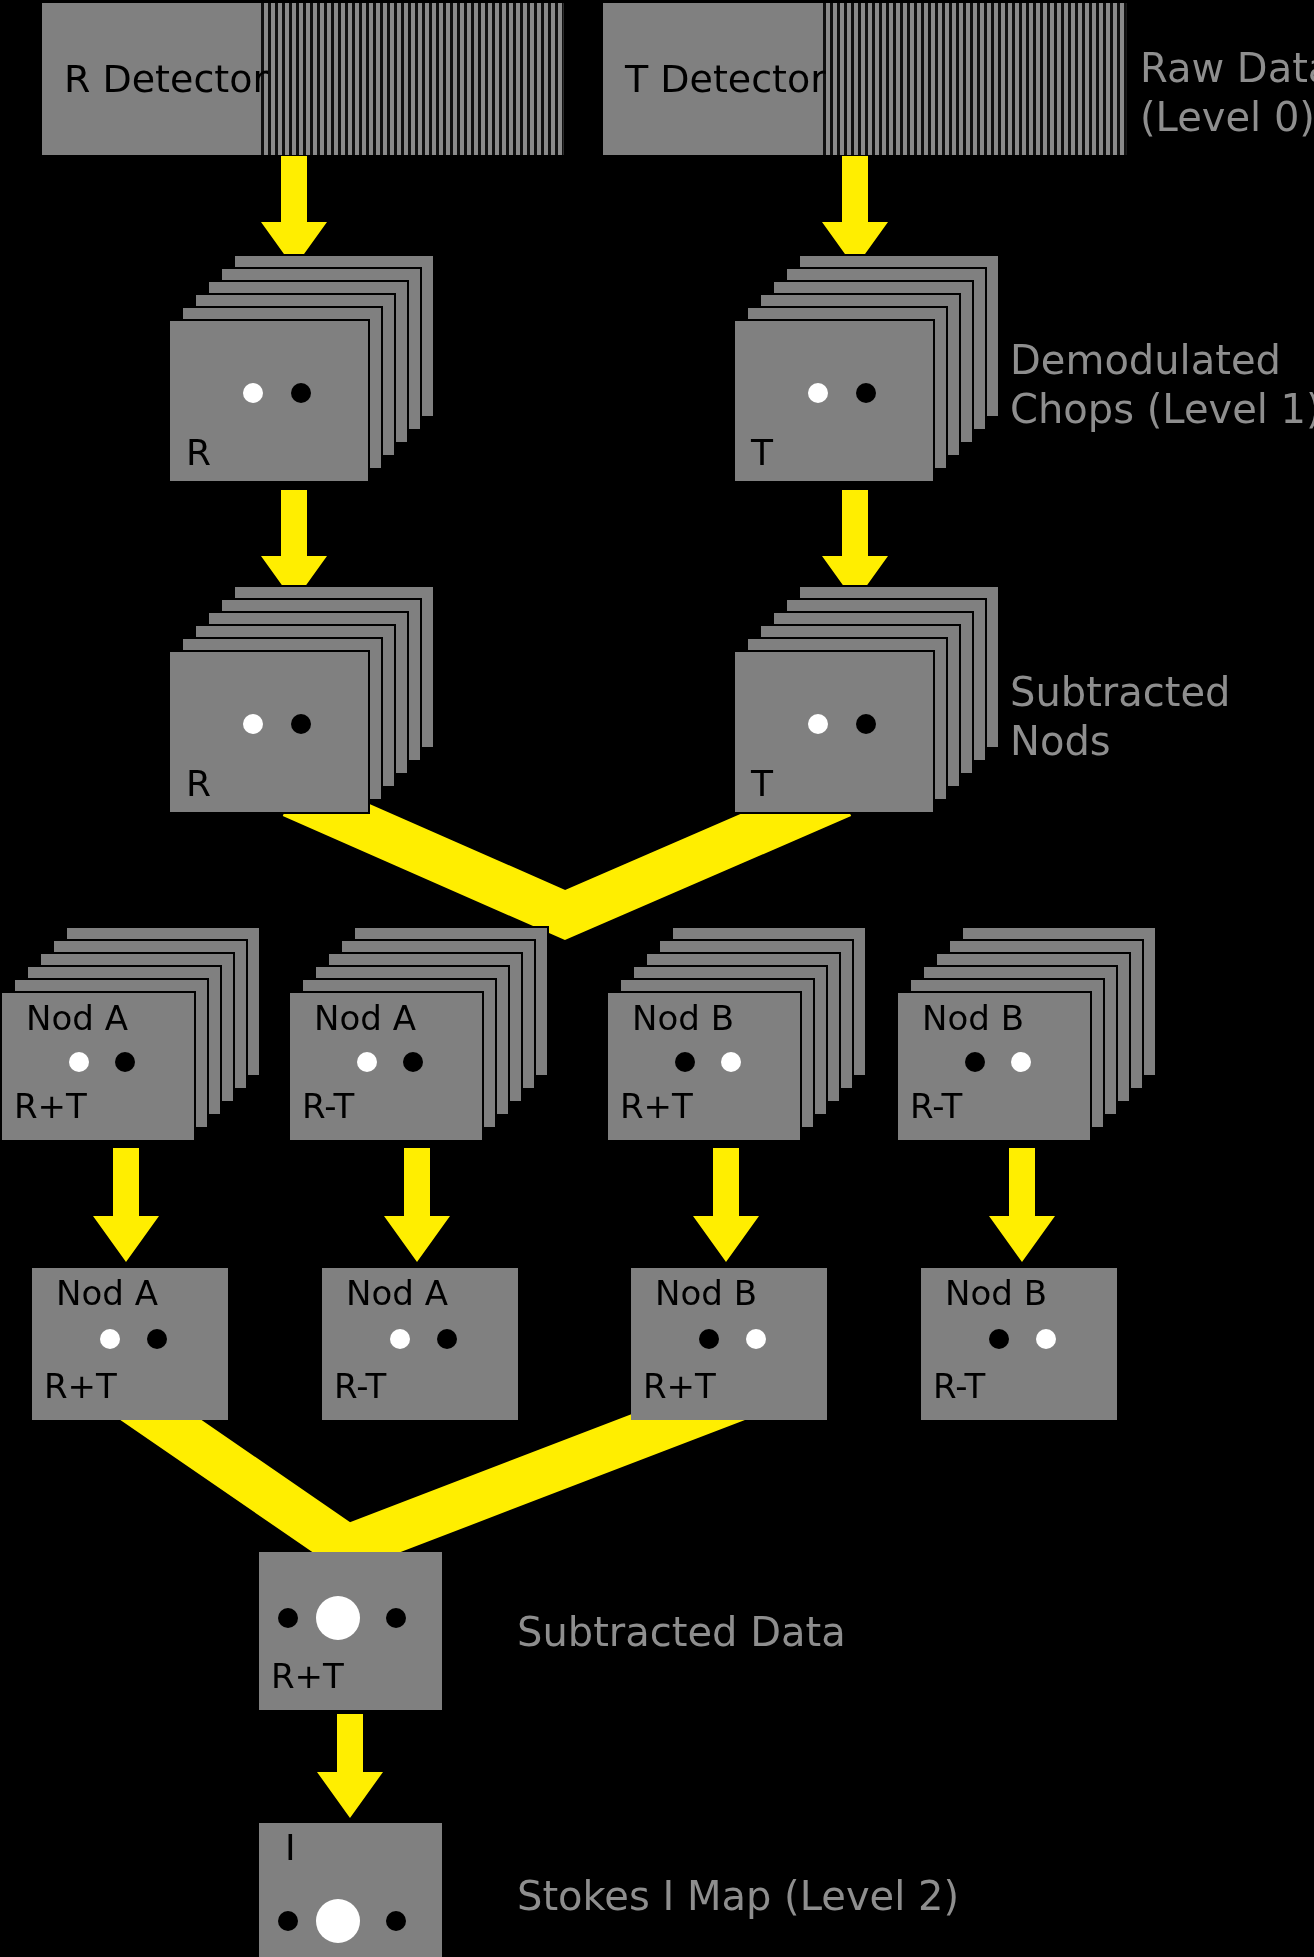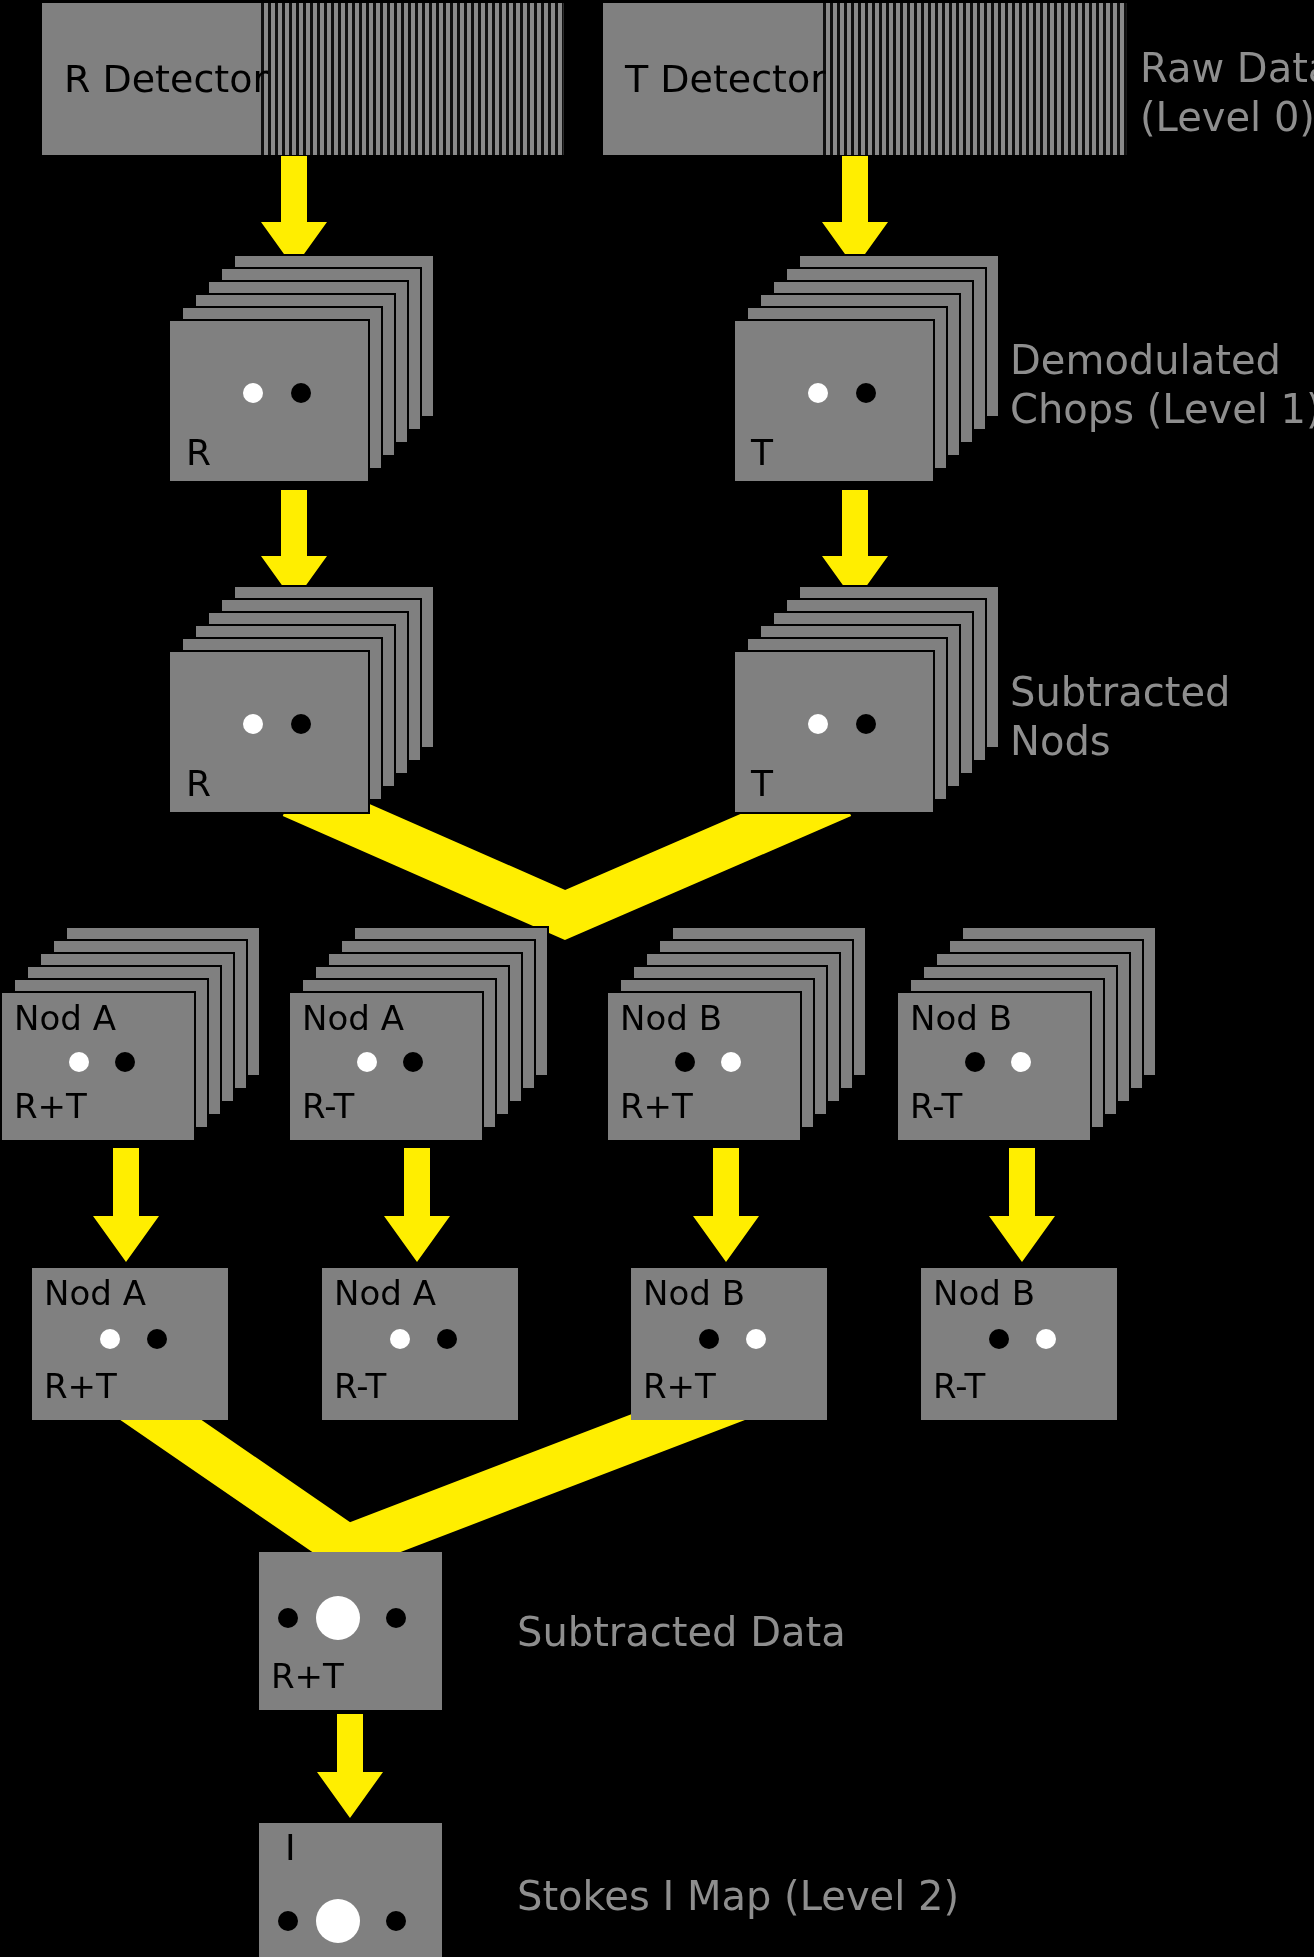--- a/index.html
+++ b/index.html
@@ -55,21 +55,21 @@
     position: absolute;
     width: 20px; height: 20px;
     border-radius: 50%;
     transform: translate(-50%, -50%);
   }
   .dot[data-color="white"] { background: #ffffff; }
   .dot[data-color="black"] { background: #000000; }
   .dot[data-color="white-large"] { background: #ffffff; width: 44px; height: 44px; }
 
   .tag-bl { position: absolute; left: 16px; bottom: 8px; font-size: 36px; color: #000; }
-  .tag-tl { position: absolute; left: 12px; top: 5px;  font-size: 34px; color: #000; }
+  .tag-tl { position: absolute; left: 24px; top: 5px;  font-size: 34px; color: #000; }
   .tag-combo { position: absolute; left: 12px; bottom: 14px; font-size: 34px; color: #000; }
 
   .side-label {
     position: absolute;
     color: #8e8e8e;
     font-size: 40px;
     line-height: 1.22;
     white-space: nowrap;
   }
 </style>

